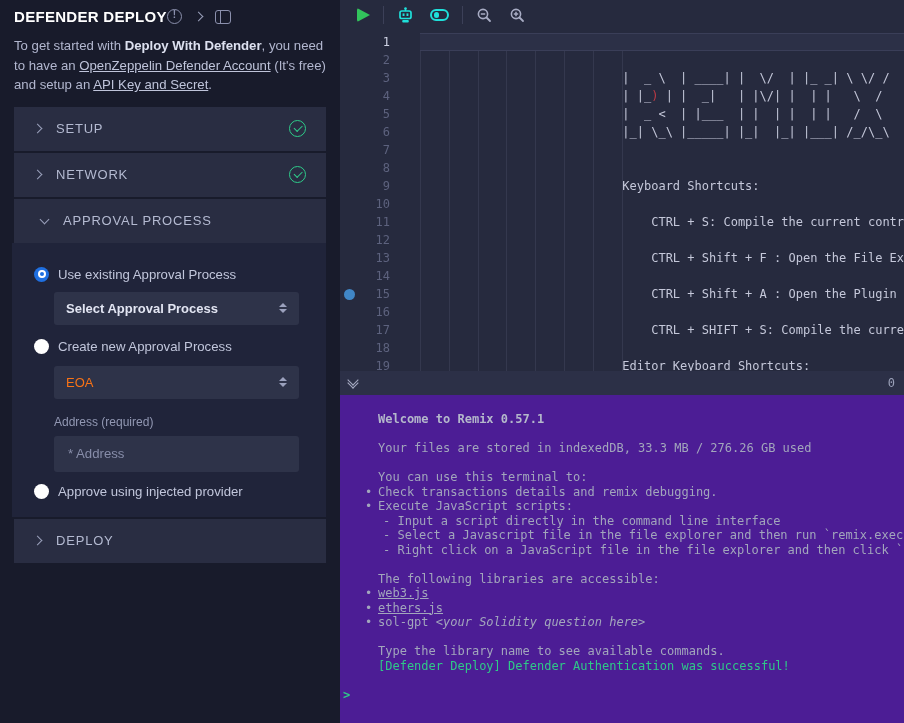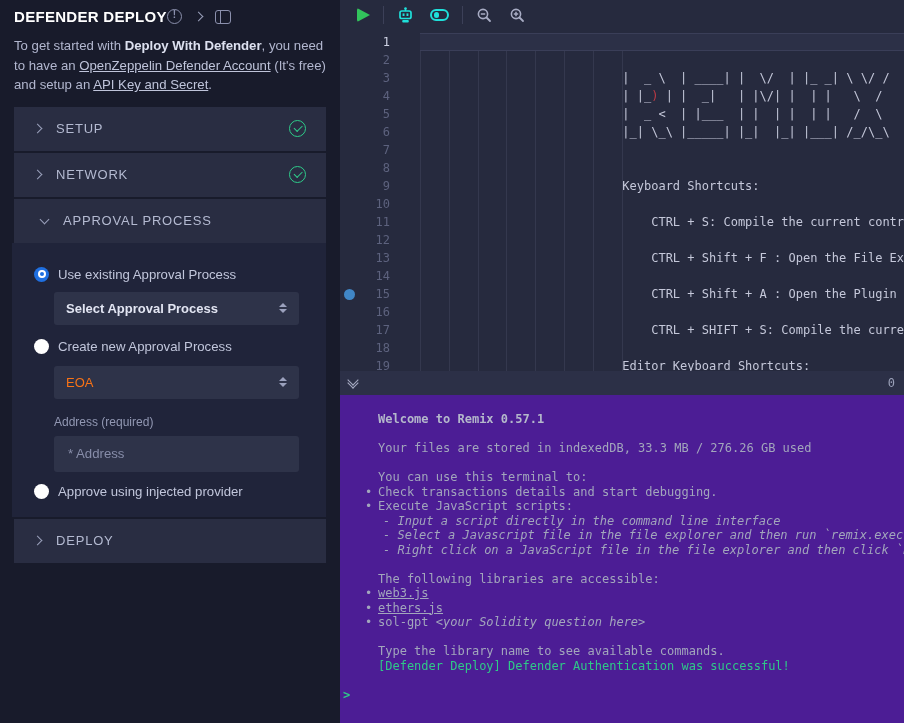--- a/index.html
+++ b/index.html
@@ -82,21 +82,21 @@
   .terminal-header { height:24px; background:#2c3047; display:flex; align-items:center; justify-content:space-between; padding:0 9px; }
   .dbl-chev { display:flex; flex-direction:column; cursor:pointer; }
   .dbl-chev .chev { border-color:#a8acc4; width:8px; height:8px; }
   .dbl-chev .chev:last-child { margin-top:-5px; }
   .term-badge { font-size:12px; color:#9aa0b8; font-family:"DejaVu Sans Mono", monospace; }
 
   .terminal { flex:1; background:#4c1d95; overflow:hidden; padding:17px 0 0 38px; }
   .t-line { height:14.5px; position:relative; font:12px/14.5px "DejaVu Sans Mono", monospace; color:#a2a6bc; white-space:pre; }
   .t-line.bold { font-weight:bold; color:#b4b8cb; }
   .t-line.bullet::before { content:'•'; position:absolute; left:-13px; }
-  .t-line.dash { font-style:italic; padding-left:5px; }
+  .t-line.dash { padding-left:5px; }
   .t-line.ul span { text-decoration:underline; }
   .t-line.success { color:#2fc988; }
   .t-line.prompt { color:#2fc988; font-weight:bold; margin-left:-35px; }
   .it { font-style:italic; }
 </style>
 </head>
 <body>
 
 <div class="app">
 
@@ -308,21 +308,21 @@
       <span class="term-badge">0</span>
     </div>
 
     <div class="terminal">
       <div>
           <div class="t-line bold"><span>Welcome to Remix 0.57.1</span></div>
           <div class="t-line "><span> </span></div>
           <div class="t-line "><span>Your files are stored in indexedDB, 33.3 MB / 276.26 GB used</span></div>
           <div class="t-line "><span> </span></div>
           <div class="t-line "><span>You can use this terminal to:</span></div>
-          <div class="t-line bullet"><span>Check transactions details and start debugging.</span></div>
+          <div class="t-line bullet"><span>Check transactions details and remix debugging.</span></div>
           <div class="t-line bullet"><span>Execute JavaScript scripts:</span></div>
           <div class="t-line dash"><span>- Input a script directly in the command line interface</span></div>
           <div class="t-line dash"><span>- Select a Javascript file in the file explorer and then run `remix.execute()`</span></div>
           <div class="t-line dash"><span>- Right click on a JavaScript file in the file explorer and then click `Run`</span></div>
           <div class="t-line "><span> </span></div>
           <div class="t-line "><span>The following libraries are accessible:</span></div>
           <div class="t-line bullet ul"><span>web3.js</span></div>
           <div class="t-line bullet ul"><span>ethers.js</span></div>
           <div class="t-line bullet"><span>sol-gpt </span><span class="it">&lt;your Solidity question here&gt;</span></div>
           <div class="t-line "><span> </span></div>

